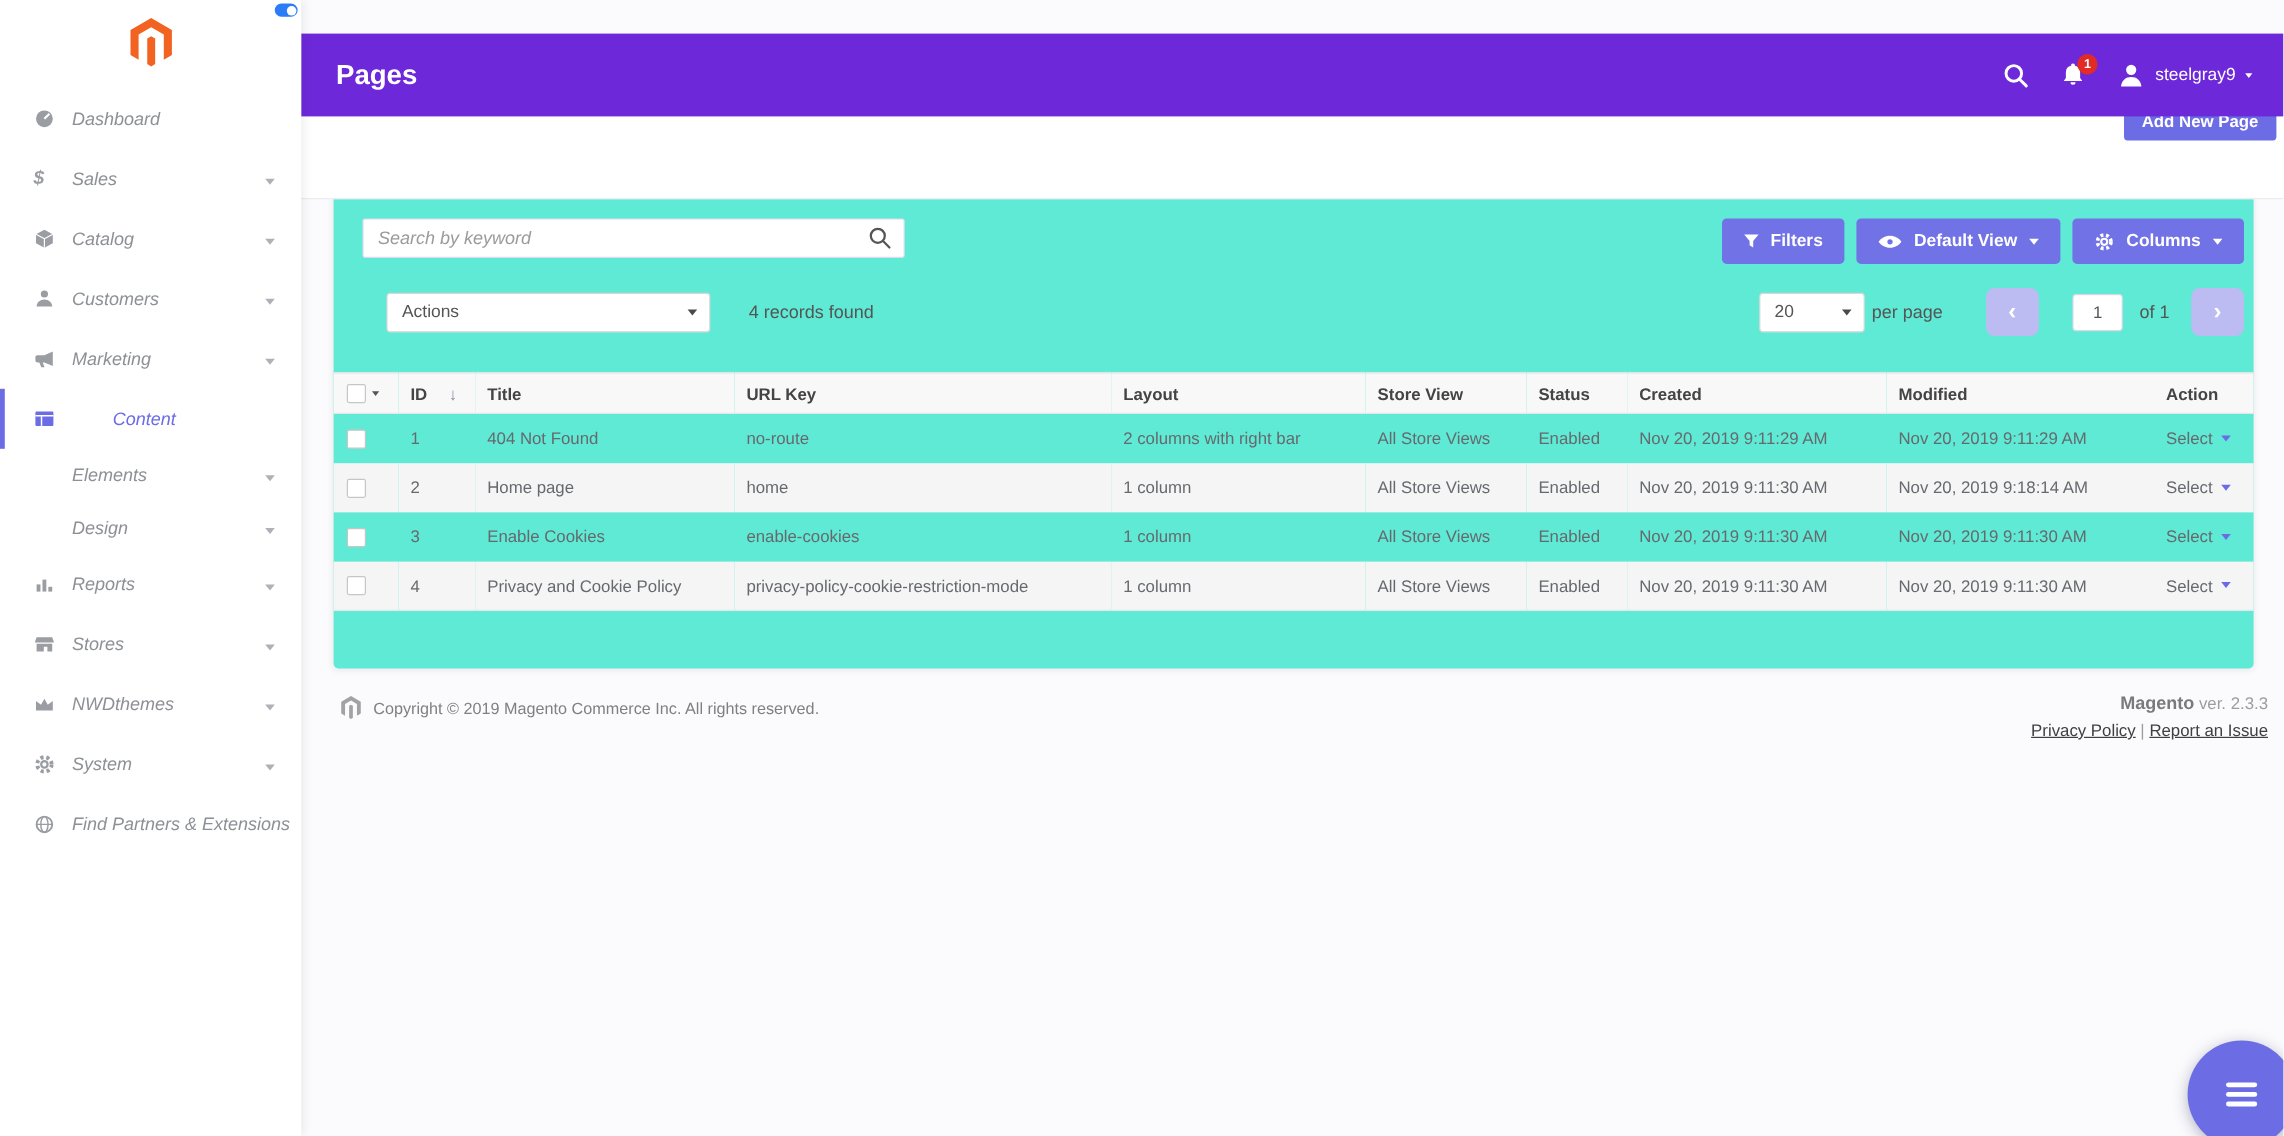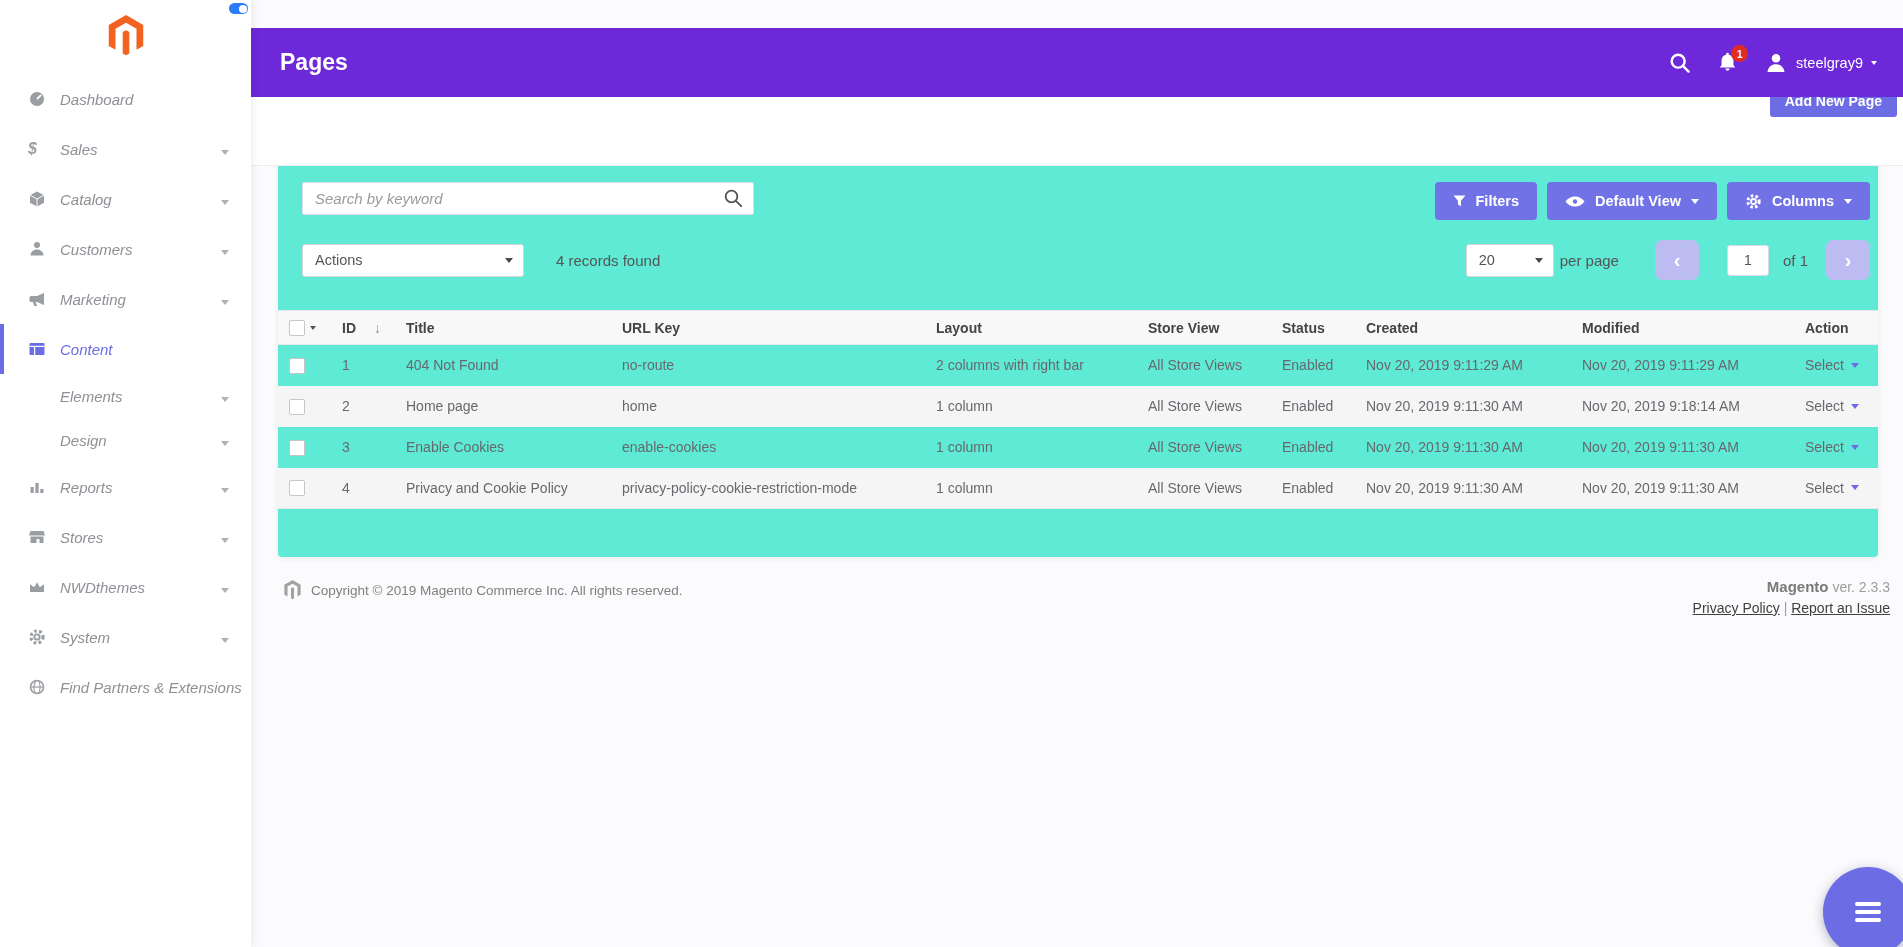--- a/index.html
+++ b/index.html
@@ -18,21 +18,21 @@
   .nav li { position:relative; display:flex; align-items:center; height:50px; padding-left:28px;
             color:#8d9095; font-size:15px; cursor:pointer; }
   .nav li.sub { height:44px; padding-left:60px; }
   .nav li .ic { width:18px; height:18px; margin-right:14px; display:inline-flex; align-items:center; justify-content:center; color:#9a9da2; }
   .nav li .ic.txt { font-size:16px; font-weight:bold; justify-content:flex-start; }
   .nav li .lbl { white-space:nowrap; }
   .nav li .caret { position:absolute; right:22px; }
   .caret-down { display:inline-block; width:0; height:0; border-left:4px solid transparent;
                 border-right:4px solid transparent; border-top:5px solid currentColor; }
   .nav .caret { color:#aeb1b6; }
-  .nav li.active { color:#6c6ce5; border-left:4px solid #6c6ce5; padding-left:24px; }
+  .nav li.active { color:#6c6ce5; border-left:4px solid #6c6ce5; padding-left:24px;gap:34px; }
   .nav li.active .ic { color:#6c6ce5; }
 
   
   .topbar { position:absolute; left:251px; top:0; right:0; height:69px; background:#6d28d9;
             display:flex; align-items:center; z-index:20;margin-top:28px; }
   .page-title { color:#fff; font-size:23px; font-weight:600; margin-left:29px; }
   .topbar-right { position:absolute; right:26px; top:0; height:69px; display:flex; align-items:center; gap:26px; }
   .tb-ic { display:flex; align-items:center; cursor:pointer; }
   .bell-wrap { position:relative; }
   .badge { position:absolute; top:-7px; right:-10px; min-width:17px; height:17px; background:#e02b27;
@@ -61,21 +61,21 @@
   .rowA .btns { margin-left:auto; display:flex; gap:10px; }
   .pbtn { height:38px; display:flex; align-items:center; gap:10px; background:#7272e7; color:#fff;
           border:none; border-radius:4px; font-size:14.5px; font-weight:600; padding:0 18px;
           cursor:pointer; font-family:"Liberation Sans", sans-serif; }
   .pbtn .caret-down { border-top-color:#fff; }
 
   .rowB { display:flex; align-items:center; margin-top:20px; padding:0 8px 0 24px; height:40px; }
   .fake-select { position:relative; height:33px; background:#fff; border:1px solid #d7d7d7; border-radius:3px;
                  display:flex; align-items:center; font-size:14.5px; color:#555; padding:0 28px 0 12px; cursor:pointer; }
   .fake-select .caret-down { position:absolute; right:10px; color:#4a4a4a; border-top-width:5px; }
-  .actions-select { width:222px; }
+  .actions-select { width:270px;margin-left:20px; }
   .records { margin-left:32px; font-size:15px; color:#555; }
   .pager { margin-left:auto; display:flex; align-items:center; }
   .pp-select { width:88px; }
   .pp-label { font-size:15px; color:#555; margin-left:6px; }
   .nav-btn { width:44px; height:40px; border:none; border-radius:7px; background:#bcbcf2; color:#fff;
              font-size:20px; font-weight:bold; cursor:pointer; line-height:38px; font-family:"Liberation Sans", sans-serif; }
   .prev { margin-left:36px; }
   .page-input { width:42px; height:31px; margin-left:28px; border:1px solid #d8d8ea; border-radius:3px;
                 text-align:center; font-size:14px; color:#555; font-family:"Liberation Sans", sans-serif; outline:none; }
   .of-total { font-size:15px; color:#555; margin-left:14px; }

